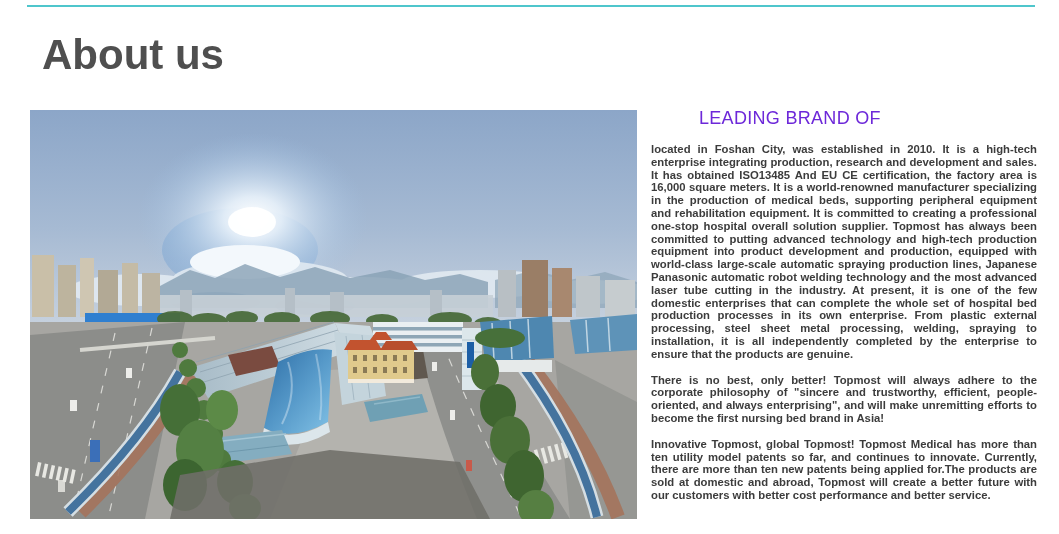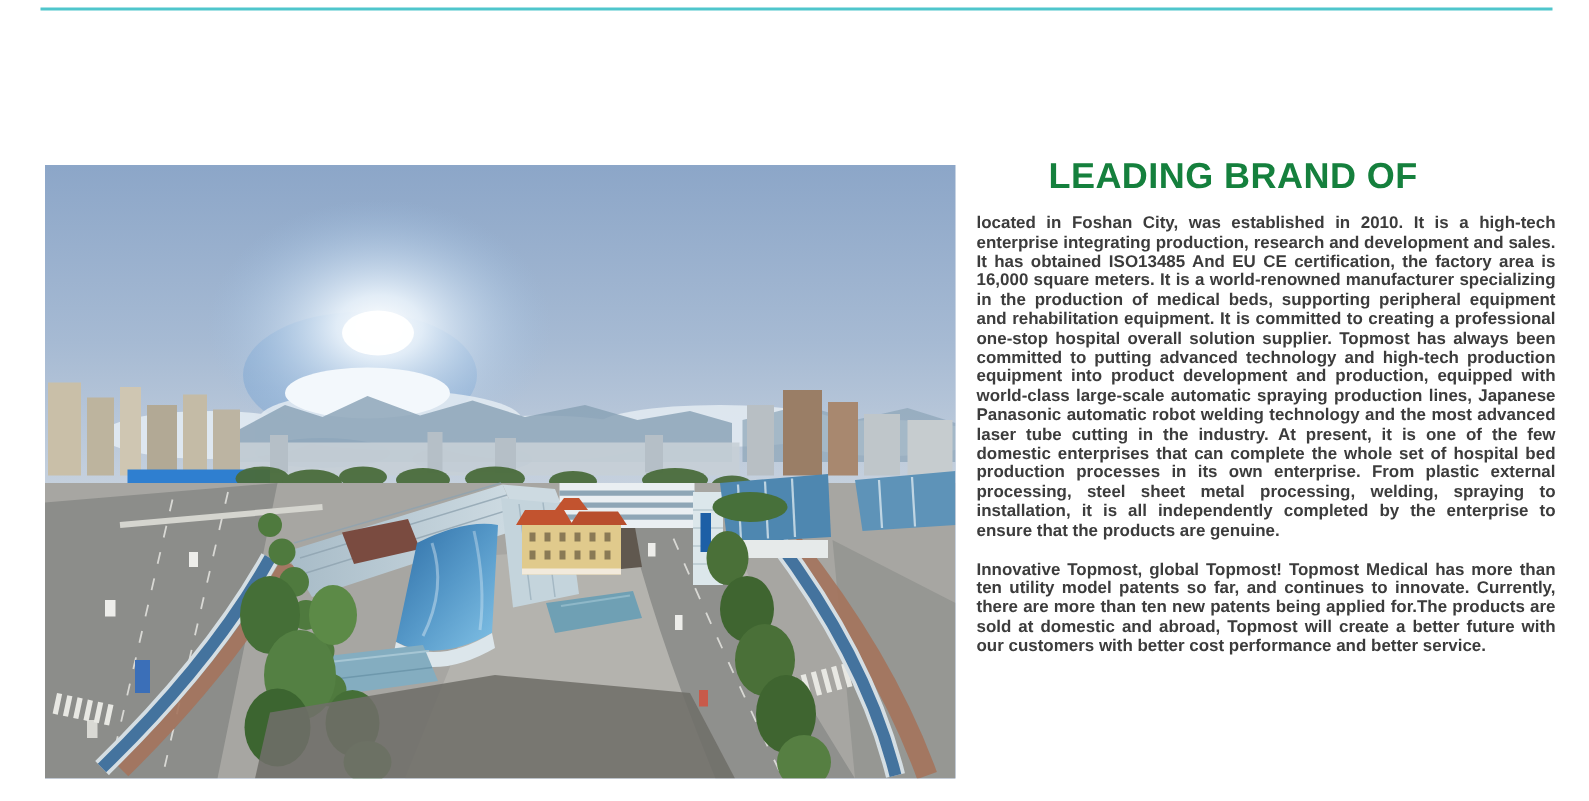--- a/index.html
+++ b/index.html
@@ -42,44 +42,45 @@
 
   .about-col {
     position: absolute;
     left: 651px; top: 106px;
     width: 386px;
   }
 
   .lead-heading {
     margin: 0 0 13px 0;
     padding-left: 48px;
-    font-size: 24px;
+    font-size: 18px;
     line-height: 24px;
-    font-weight: 700;
+    font-weight: 400;
     letter-spacing: 0.3px;
-    color: #15803d;
+    color: #6d28d9;
   }
 
   .about-col p.body {
     margin: 0 0 13px 0;
     font-size: 11.3px;
     line-height: 12.8px;
     color: #3c3c3c;
     text-align: justify;
     font-weight: bold;
   }
   .about-col p.body:last-child { margin-bottom: 0; }
 </style>
 </head>
 <body>
 
 <div class="page">
 
   <div class="top-rule"></div>
 
+  <h1 class="page-title">About us</h1>
 
   <figure class="photo" title="aerial-panorama-of-factory-campus">
     <svg viewBox="0 0 607 409" preserveAspectRatio="none">
       <defs>
         <linearGradient id="sky" x1="0" y1="0" x2="0" y2="1">
           <stop offset="0" stop-color="#8CA6C8"></stop>
           <stop offset="0.55" stop-color="#A6BAD3"></stop>
           <stop offset="1" stop-color="#C6D1DE"></stop>
         </linearGradient>
         <radialGradient id="sun" cx="0.5" cy="0.5" r="0.5">
@@ -311,16 +312,17 @@
         <ellipse cx="470" cy="228" rx="25" ry="10" fill="#47703A"></ellipse>
       </g>
 
       <polygon points="150,365 300,340 430,352 460,409 140,409" fill="#6F6E69" opacity="0.88"></polygon>
     </svg>
   </figure>
 
   <section class="about-col">
     <h2 class="lead-heading"><span>LEADING BRAND OF</span><br></h2>
     <p class="body">located in Foshan City, was established in 2010.  It is a high-tech enterprise integrating production, research and development and sales. It has obtained ISO13485 And EU CE certification, the  factory area is 16,000 square meters. It is a world-renowned manufacturer specializing in the production of medical beds, supporting peripheral equipment and rehabilitation equipment. It is committed to creating a professional one-stop hospital overall solution supplier. Topmost has always been committed to putting advanced technology and high-tech production equipment into product development and production, equipped with world-class large-scale automatic spraying production lines, Japanese Panasonic automatic robot welding technology and the most advanced laser tube cutting in the industry. At present, it is one of the few domestic enterprises that can complete the whole set of hospital bed production processes in its own enterprise. From plastic external processing, steel sheet metal processing, welding, spraying to installation, it is all independently completed by the enterprise to ensure that the products are genuine.</p>
+    <p class="body">There is no best, only better! Topmost will always adhere to the corporate philosophy of "sincere and trustworthy, efficient, people-oriented, and always enterprising", and will make unremitting efforts to become the first nursing bed brand in Asia!</p>
     <p class="body">Innovative Topmost, global Topmost! Topmost Medical has more than ten utility model patents so far, and continues to innovate. Currently, there are more than ten new patents being applied for.The products are sold at domestic  and abroad, Topmost will create a better future with our customers with better cost performance and better service.</p>
   </section>
 
 </div>
 
 </body></html>

